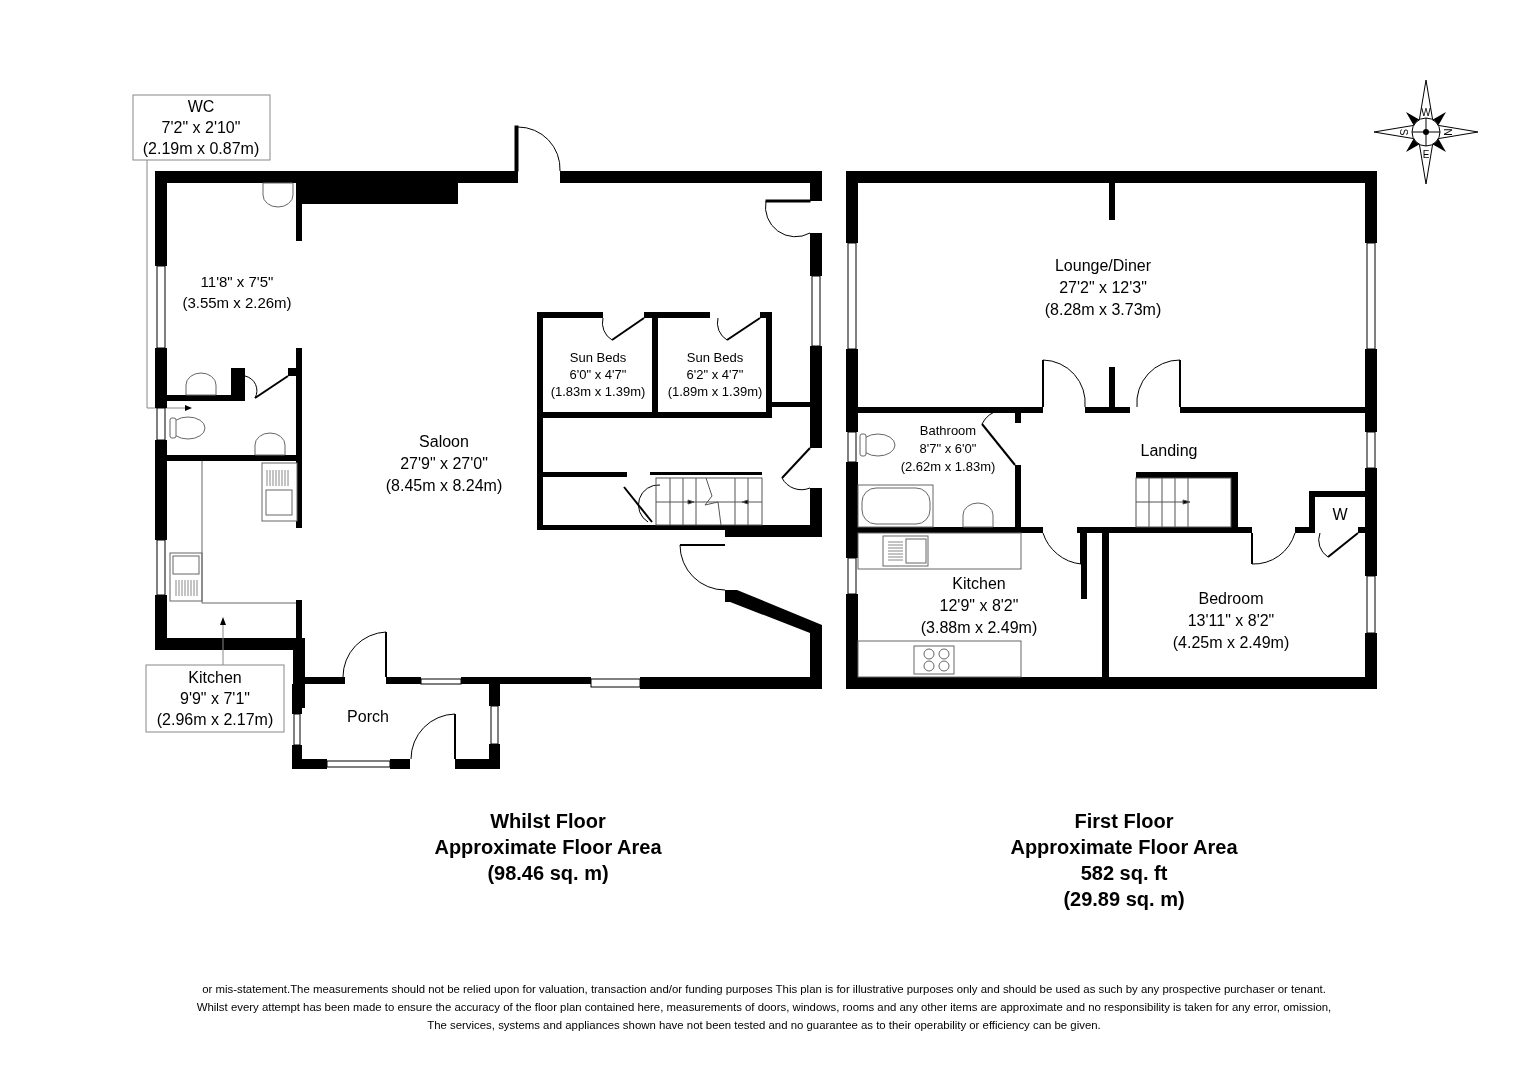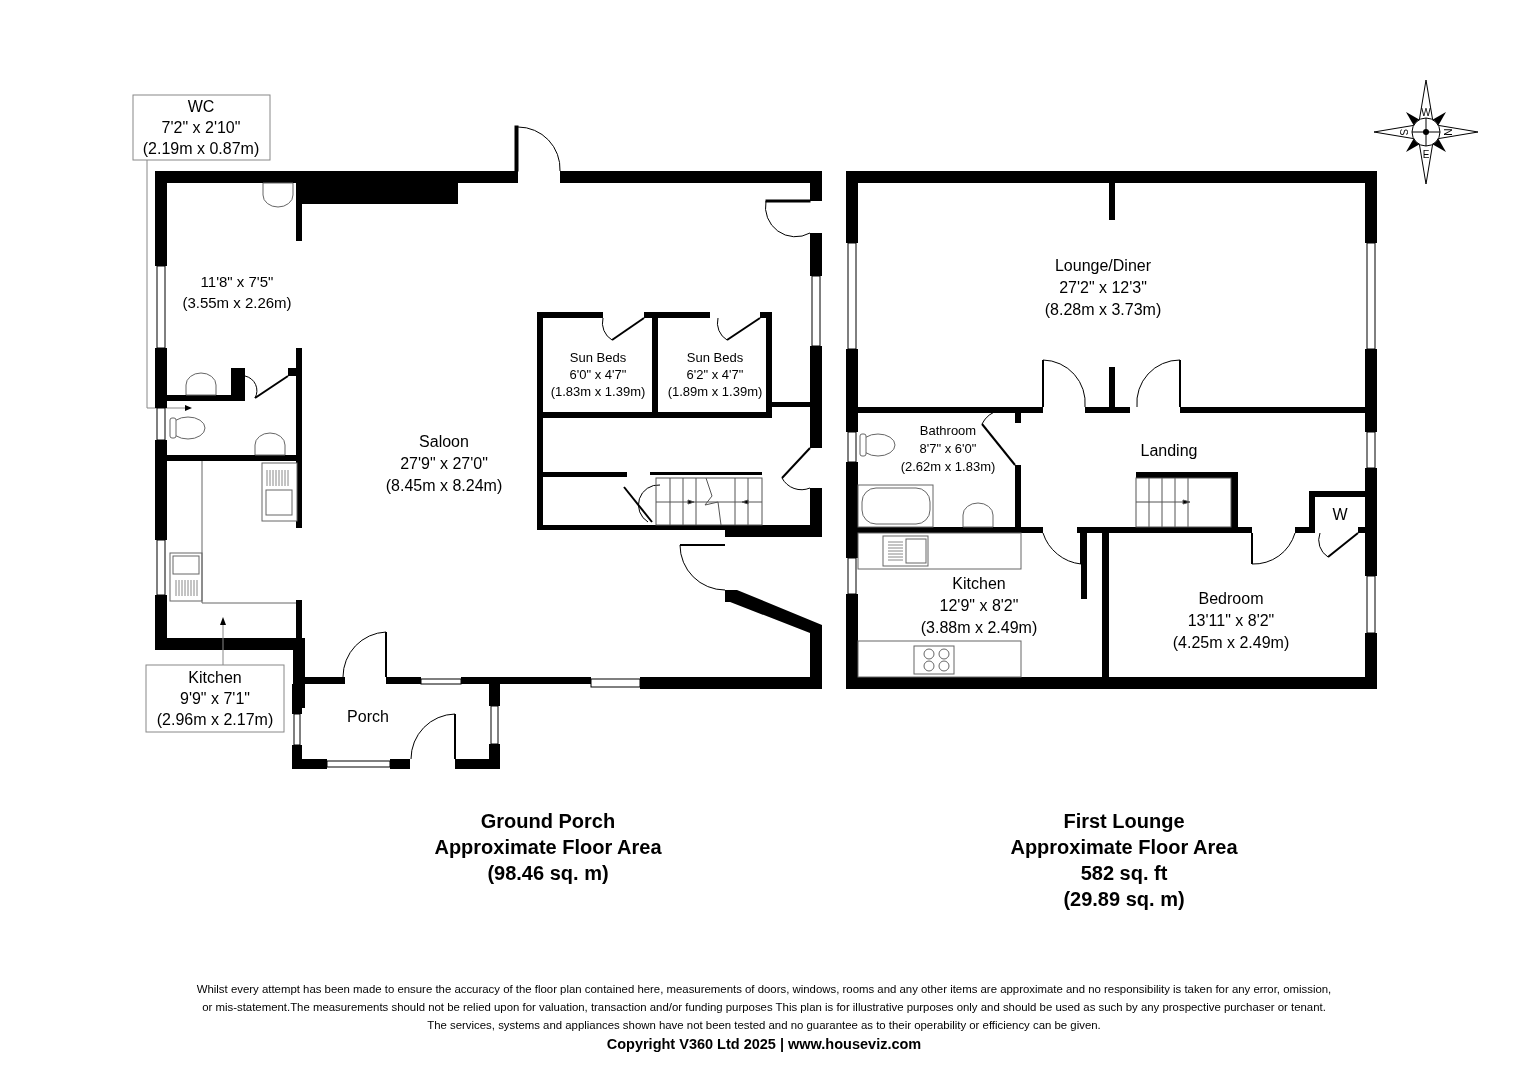--- a/index.html
+++ b/index.html
@@ -331,29 +331,28 @@
     <line x1="0" y1="-14" x2="0" y2="14" stroke="#000" stroke-width="1"></line>
     <circle cx="0" cy="0" r="3" fill="#000"></circle>
     <text class="lbl" x="0" y="-16" font-size="10">W</text>
     <text class="lbl" x="0" y="26" font-size="10">E</text>
     <text class="lbl" x="-22" y="4" font-size="10" transform="rotate(90,-22,0)">S</text>
     <text class="lbl" x="22" y="4" font-size="10" transform="rotate(-90,22,0)">N</text>
   </g>
 </svg>
 
 <div class="caption" style="left:398px; top:808px; width:300px;">
-  <div>Ground Porch</div>
+  <div>Whilst Floor</div>
   <div>Approximate Floor Area</div>
   <div>(98.46 sq. m)</div>
 </div>
 <div class="caption" style="left:974px; top:808px; width:300px;">
-  <div>First Lounge</div>
+  <div>First Floor</div>
   <div>Approximate Floor Area</div>
   <div>582 sq. ft</div>
   <div>(29.89 sq. m)</div>
 </div>
 
 <div class="disclaimer">
+  <div>or mis-statement.The measurements should not be relied upon for valuation, transaction and/or funding purposes This plan is for illustrative purposes only and should be used as such by any prospective purchaser or tenant.</div>
   <div>Whilst every attempt has been made to ensure the accuracy of the floor plan contained here, measurements of doors, windows, rooms and any other items are approximate and no responsibility is taken for any error, omission,</div>
-  <div>or mis-statement.The measurements should not be relied upon for valuation, transaction and/or funding purposes This plan is for illustrative purposes only and should be used as such by any prospective purchaser or tenant.</div>
   <div>The services, systems and appliances shown have not been tested and no guarantee as to their operability or efficiency can be given.</div>
-  <div class="copyright">Copyright V360 Ltd 2025 | www.houseviz.com</div>
 </div>
 
 </body></html>

